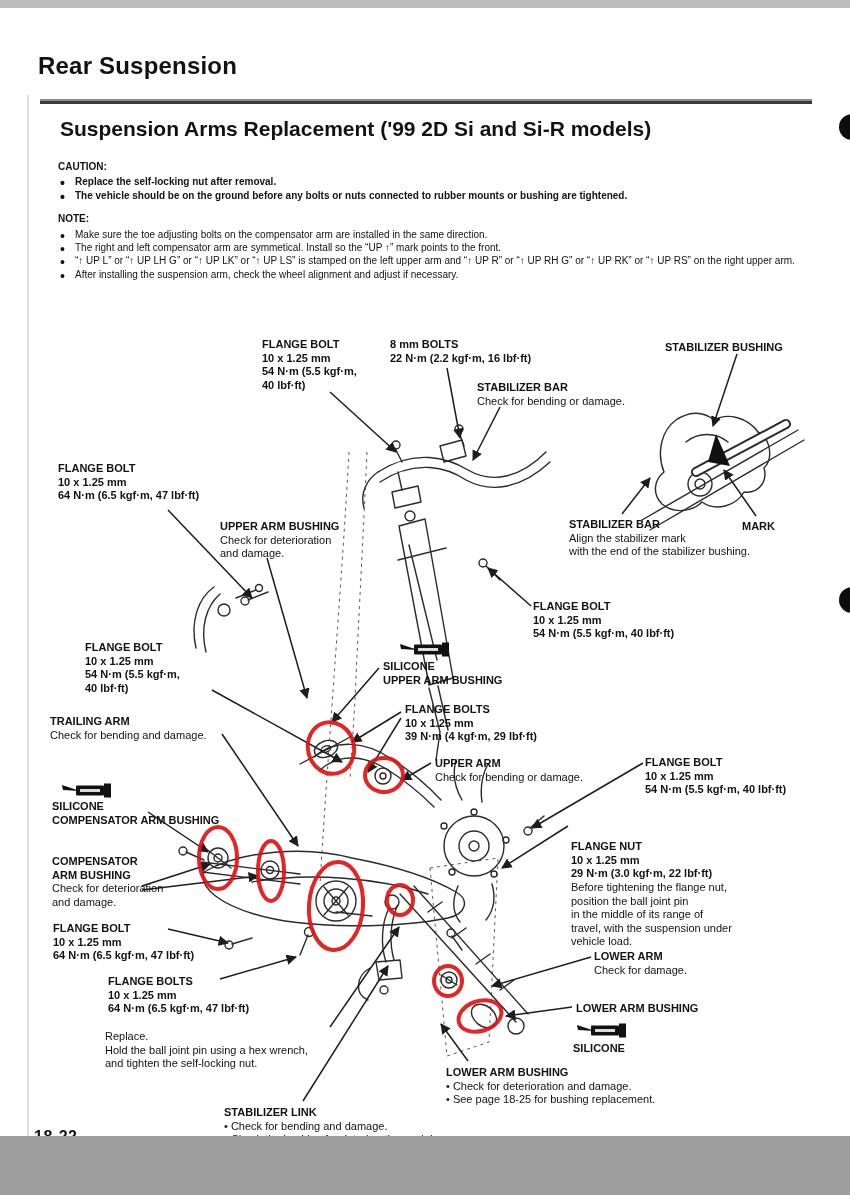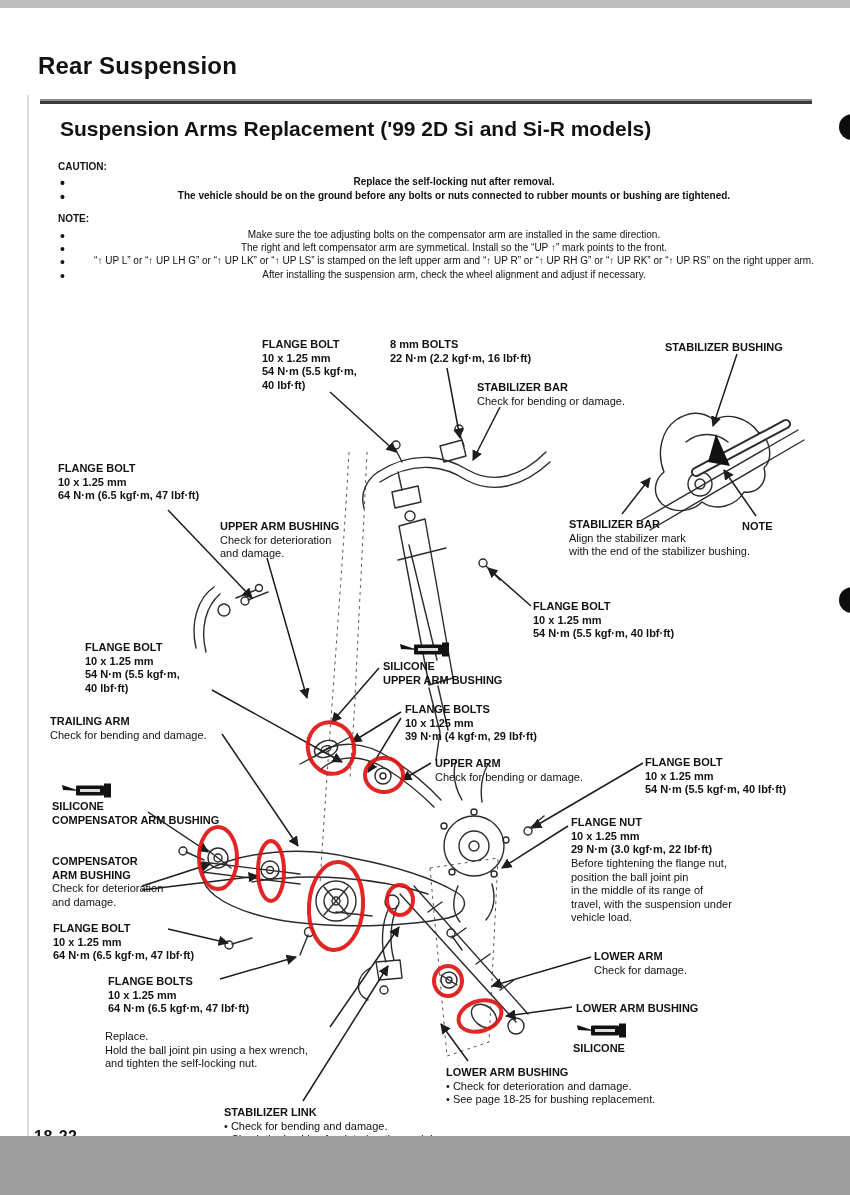--- a/index.html
+++ b/index.html
@@ -11,21 +11,21 @@
   .scan-left-line{position:absolute;left:27px;top:95px;width:2px;height:1085px;background:#dedede;}
 
   .main-title{position:absolute;left:38px;top:52px;font-size:24px;font-weight:bold;letter-spacing:.2px;}
   .rule-a{position:absolute;left:40px;top:99px;width:772px;height:2px;background:#8d8d8d;}
   .rule-b{position:absolute;left:40px;top:101px;width:772px;height:3px;background:#3a3a3a;}
   .section-title{position:absolute;left:60px;top:117px;font-size:21px;font-weight:bold;}
 
   .notes{position:absolute;left:58px;top:160px;width:775px;font-size:10px;line-height:1.34;}
   .notes .hd{font-weight:bold;margin:0 0 2px 0;}
   .notes .hd.plain{font-weight:bold;}
-  ul.blist{list-style:none;margin:0 0 10px 0;padding:0;text-align:center;}
+  ul.blist{list-style:none;margin:0 0 10px 0;padding:0;}
   ul.blist li{position:relative;padding-left:17px;margin:0;}
   ul.blist li:before{content:"\2022";position:absolute;left:2px;top:-1px;font-size:14px;}
   ul.blist.bold li{font-weight:bold;}
 
   .lbl{position:absolute;font-size:11px;line-height:1.24;}
   .lbl .t{display:block;font-weight:bold;white-space:pre-line;}
   .lbl .d{display:block;white-space:pre-line;}
 
   .svg-layer{position:absolute;left:0;top:0;width:850px;height:1195px;}
   .icon-grease{position:absolute;width:54px;height:17px;}
@@ -248,21 +248,21 @@
       <span class="t">UPPER ARM BUSHING</span>
       <span class="d">Check for deterioration
 and damage.</span>
     </div>
   <div class="lbl" style="left:569px;top:518px">
       <span class="t">STABILIZER BAR</span>
       <span class="d">Align the stabilizer mark
 with the end of the stabilizer bushing.</span>
     </div>
   <div class="lbl" style="left:742px;top:520px">
-      <span class="t">NOTE</span>
+      <span class="t">MARK</span>
     </div>
   <div class="lbl" style="left:533px;top:600px">
       <span class="t">FLANGE BOLT
 10 x 1.25 mm
 54 N·m (5.5 kgf·m, 40 lbf·ft)</span>
     </div>
   <div class="lbl" style="left:85px;top:641px">
       <span class="t">FLANGE BOLT
 10 x 1.25 mm
 54 N·m (5.5 kgf·m,
@@ -307,21 +307,21 @@
         <rect x="16" y="3.5" width="28" height="10" rx="1" fill="#111"></rect>
         <rect x="44" y="1.5" width="7" height="14" fill="#111"></rect>
         <rect x="20" y="7" width="20" height="3" fill="#fff" opacity="0.85"></rect>
       </svg>
   </div>
   <div class="lbl" style="left:52px;top:800px">
       <span class="t">SILICONE
 COMPENSATOR ARM BUSHING</span>
     </div>
 
-  <div class="lbl" style="left:571px;top:816px">
+  <div class="lbl" style="left:571px;top:840px">
       <span class="t">FLANGE NUT
 10 x 1.25 mm
 29 N·m (3.0 kgf·m, 22 lbf·ft)</span>
       <span class="d">Before tightening the flange nut,
 position the ball joint pin
 in the middle of its range of
 travel, with the suspension under
 vehicle load.</span>
     </div>
   <div class="lbl" style="left:52px;top:855px">

